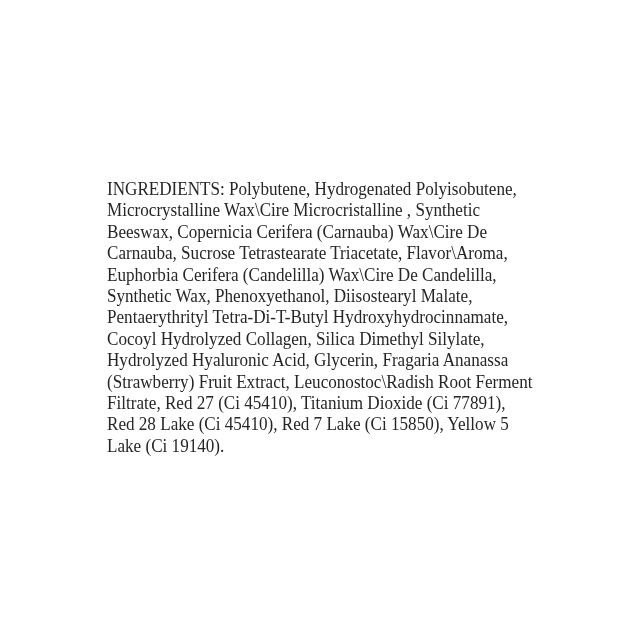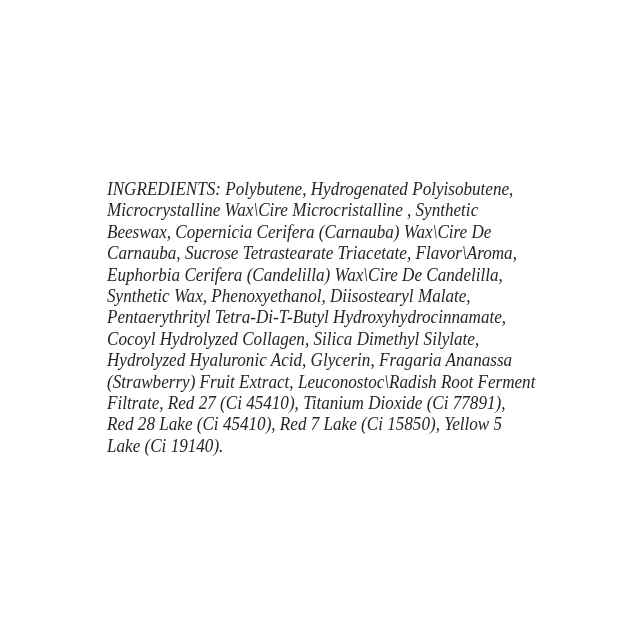--- a/index.html
+++ b/index.html
@@ -14,21 +14,20 @@
     position: relative;
     font-family: "Liberation Serif", "DejaVu Serif", serif;
   }
   .label-page {
     position: absolute;
     left: 0;
     top: 0;
     width: 620px;
     height: 620px;
     background: #ffffff;
-    font-style: italic;
   }
   .ingredients-block {
     position: absolute;
     left: 107px;
     top: 178px;
     color: #262626;
     font-size: 19px;
     line-height: 21.4px;
     letter-spacing: 0;
     transform: scaleX(0.9);

